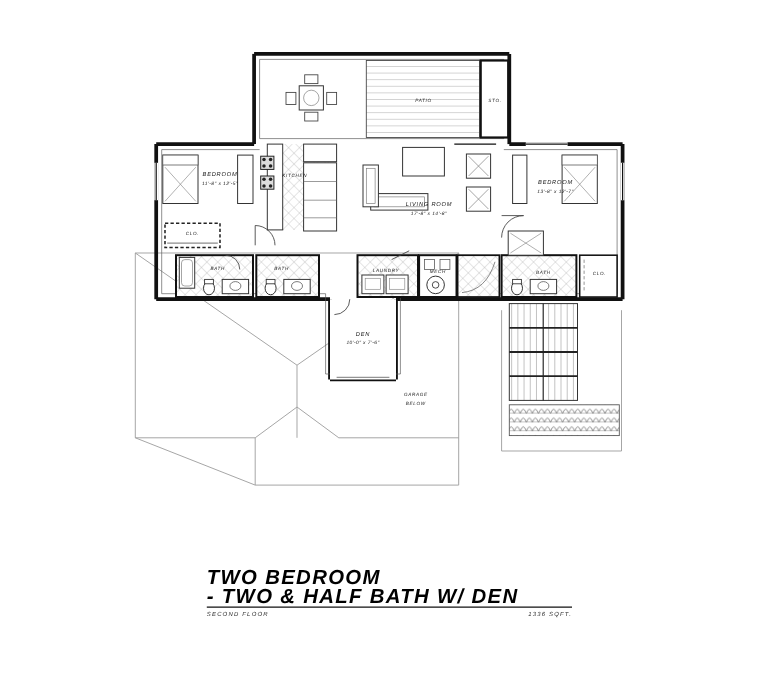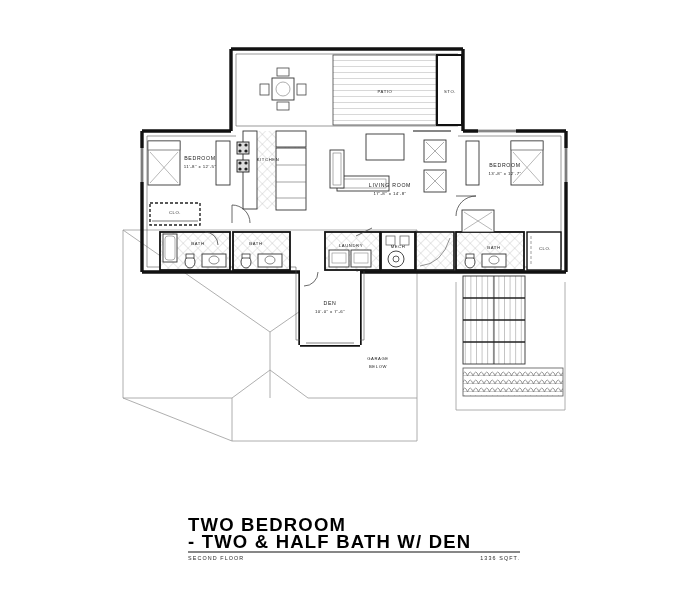--- a/index.html
+++ b/index.html
@@ -1,17 +1,17 @@
 <!DOCTYPE html>
 <html><head>
 <meta charset="utf-8">
 <style>
   html,body{margin:0;padding:0;background:#ffffff;}
   body{width:692px;height:613px;font-family:"Liberation Sans",sans-serif;overflow:hidden;}
-  #stage{position:relative;width:692px;height:613px;background:#ffffff;}
+  #stage{position:relative;width:692px;height:613px;background:#ffffff;font-style:italic;}
   svg{display:block;}
   .lbl{font-family:"Liberation Sans",sans-serif;fill:#1a1a1a;letter-spacing:.4px;}
   .room{font-size:5.2px;letter-spacing:.7px;}
   .dim{font-size:4.4px;letter-spacing:.4px;}
   .small{font-size:4.2px;letter-spacing:.6px;}
   .title1{font-family:"Liberation Sans",sans-serif;font-weight:bold;font-size:18.5px;letter-spacing:1.2px;fill:#000;}
   .title2{font-family:"Liberation Sans",sans-serif;font-weight:bold;font-size:18.5px;letter-spacing:1.2px;fill:#000;}
   .sub{font-family:"Liberation Sans",sans-serif;font-size:5.4px;letter-spacing:1.1px;fill:#2b2b2b;}
 </style>
 </head>

